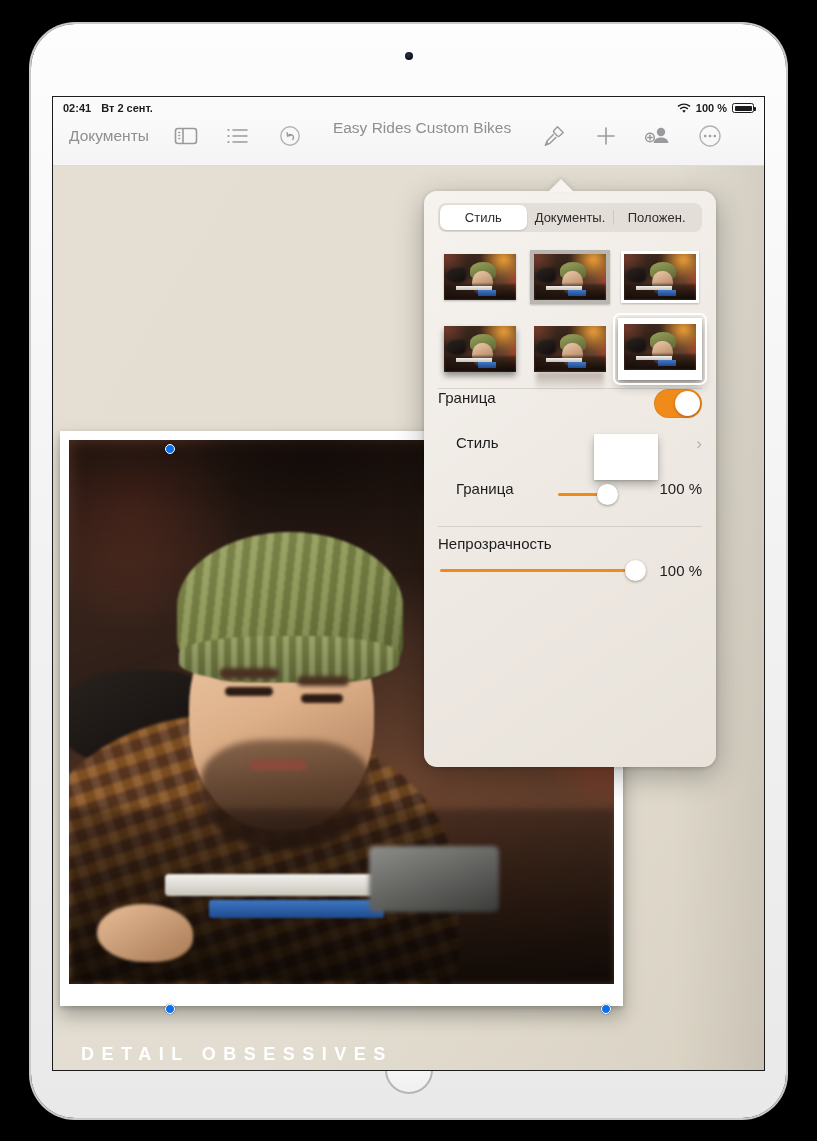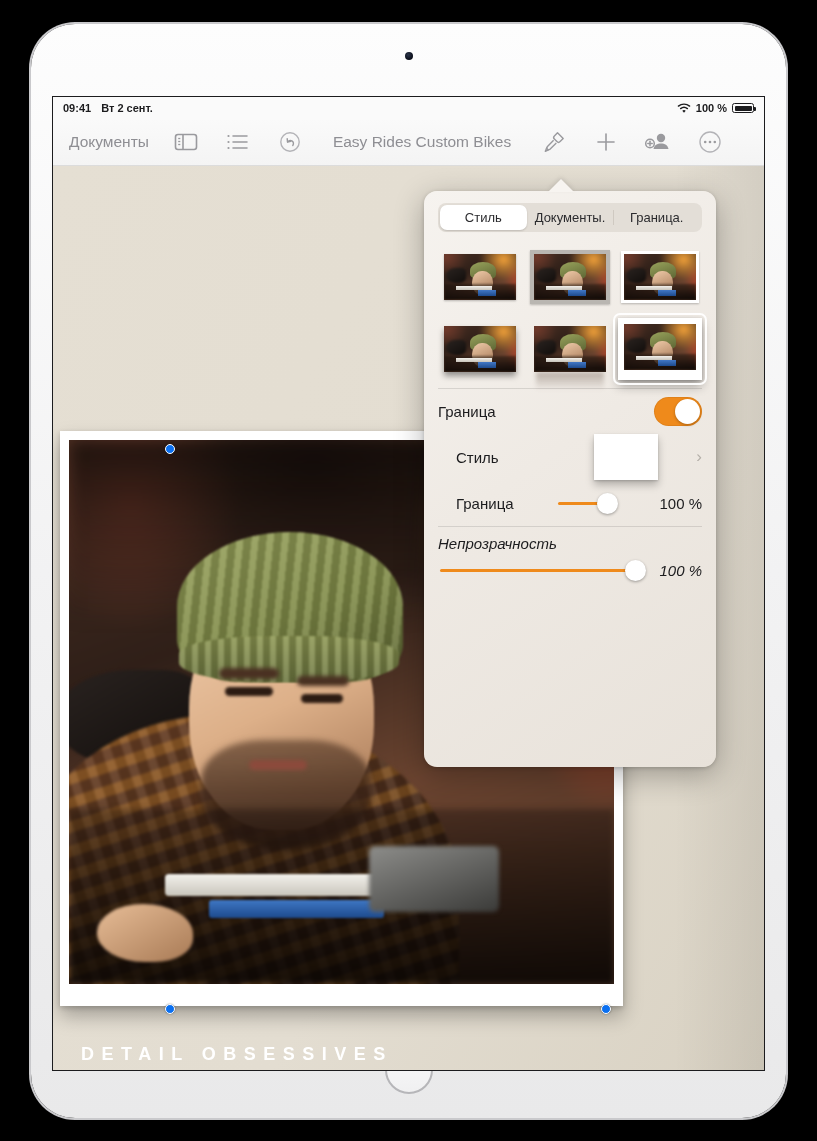--- a/index.html
+++ b/index.html
@@ -64,21 +64,21 @@
   .battery::after {
     content:''; position: absolute; right: -3px; top: 3px;
     width: 2px; height: 4px; background: #1c1c1e; border-radius: 0 1px 1px 0;
   }
 
   
   #toolbar {
     height: 47px;
     background: linear-gradient(180deg,#fafafa,#f4f4f4);
     border-bottom: 1px solid #dcdcdc;
-    display: flex; align-items: center;
+    display: flex; align-items: flex-start;
     padding: 0 16px;
     color: #8e8e93;
     position: relative;
   }
   #toolbar .tb-btn {
     display: flex; align-items: center; justify-content: center;
     height: 34px; min-width: 30px;
     color: #8e8e93;
   }
   #docs-btn { font-size: 15.5px; color: #8e8e93; margin-right: 22px; }
@@ -377,21 +377,21 @@
     content:''; position: absolute; inset: -3px;
     border-radius: 5px;
     box-shadow: 0 0 0 2px rgba(255,255,255,.95);
     pointer-events: none;
   }
 
   
   .row {
     margin: 0 14px;
     min-height: 46px;
-    display: flex; align-items: center;
+    display: flex; 
     border-top: 1px solid rgba(0,0,0,.11);
     font-size: 15px; color: #1c1c1e;
     position: relative;
     gap: 28px;
   }
   .row.no-line { border-top: none; }
   .row .label { white-space: nowrap; }
   .row .label.indent { padding-left: 18px; }
   .row .spacer { flex: 1 1 auto; }
 
@@ -444,37 +444,37 @@
     height: 3px; width: 0; background: #d6d2cc; border-radius: 2px;
   }
   .slider .knob {
     position: absolute; right: -2px; top: 50%;
     width: 21px; height: 21px; margin-top: -10.5px;
     border-radius: 50%; background: #fff;
     box-shadow: 0 1px 3px rgba(0,0,0,.35);
   }
   .pct { width: 48px; text-align: right; font-size: 15px; color: #1c1c1e; }
 
-  .full-row { display: block; padding: 8px 0 4px 0; font-style: italic; }
+  .full-row { display: block; padding: 8px 0 4px 0; }
   .full-row .title { font-size: 15px; color: #1c1c1e; margin-bottom: 4px; }
   .full-row .slider-wrap { display: flex; align-items: center; }
   .full-row .slider { margin-left: 2px; }
 </style>
 </head>
 <body>
 
 <div id="device">
   <div id="camera"></div>
   <div id="home-button"></div>
 
   <div id="screen">
 
     <div id="statusbar">
       <div class="sb-left">
-        <span>09:41</span>
+        <span>02:41</span>
         <span>Вт 2 сент.</span>
       </div>
       <div class="sb-right">
         <span>
           <svg width="14" height="11" viewBox="0 0 14 11">
             <path d="M7 9.8l1.7-2.1a2.7 2.7 0 0 0-3.4 0L7 9.8z" fill="#1c1c1e"></path>
             <path d="M3.6 5.6a5.4 5.4 0 0 1 6.8 0" stroke="#1c1c1e" stroke-width="1.4" fill="none" stroke-linecap="round"></path>
             <path d="M1.4 3.1a8.9 8.9 0 0 1 11.2 0" stroke="#1c1c1e" stroke-width="1.4" fill="none" stroke-linecap="round"></path>
           </svg>
         </span>
@@ -603,21 +603,21 @@
 
       <div id="caption">DETAIL OBSESSIVES</div>
     </div>
 
     <div id="popover-arrow"></div>
     <div id="popover">
 
       <div id="segmented">
         <div class="seg active">Стиль</div>
         <div class="seg">Документы.</div>
-        <div class="seg">Граница.</div>
+        <div class="seg">Положен.</div>
       </div>
 
       <div id="thumb-grid">
         <div class="thumb s1">
           <div class="frame">
               <div class="pic">
                 <div class="mini"></div>
                 <div class="m-seat"></div>
                 <div class="m-beanie"></div>
                 <div class="m-face"></div>

